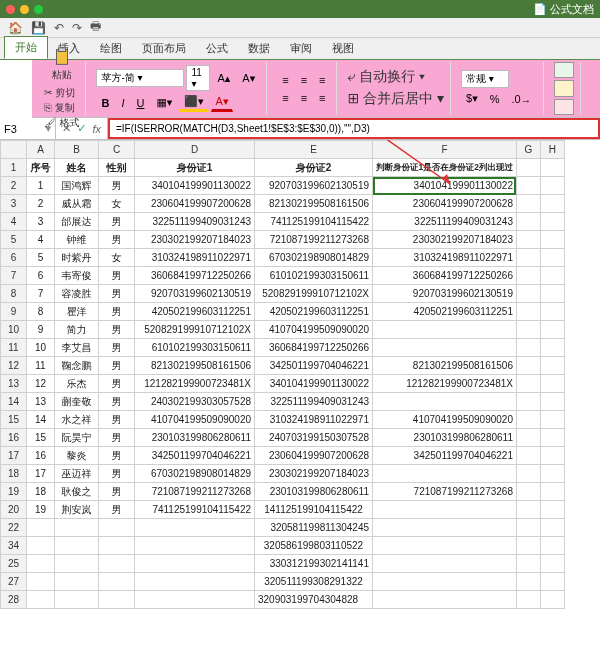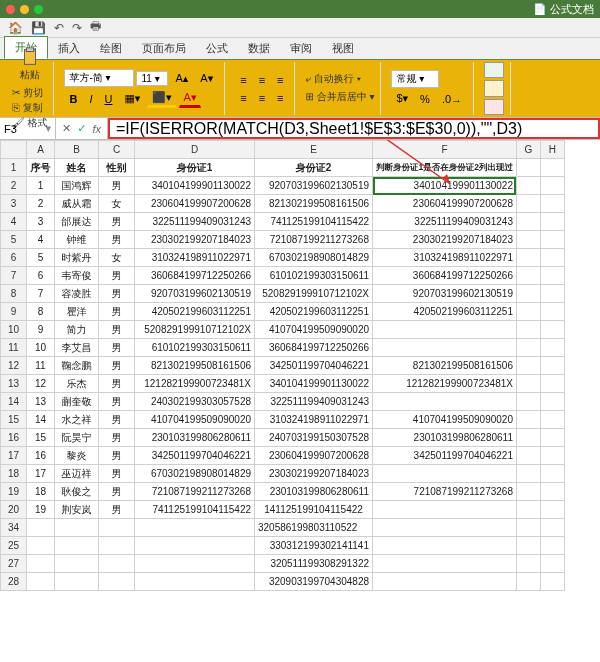--- a/index.html
+++ b/index.html
@@ -11,41 +11,41 @@
   .dot.r { background: #ff5f56; } .dot.y { background: #ffbd2e; } .dot.g { background: #27c93f; }
   .doc-label { color: #fff; font-size: 11px; }
   
   .qat { background: #f0f0f0; height: 20px; display: flex; align-items: center; gap: 8px; padding: 0 8px; border-bottom: 1px solid #d0d0d0; }
   .qat .ic { font-size: 12px; color: #555; }
   
   .tabs { background: #f0f0f0; height: 22px; display: flex; align-items: flex-end; padding: 0 4px; border-bottom: 1px solid #5a8a4a; }
   .tab { padding: 3px 10px; font-size: 11px; color: #333; cursor: pointer; }
   .tab.active { background: #fff; border: 1px solid #5a8a4a; border-bottom: 1px solid #fff; color: #3a7a2a; }
   
-  .ribbon { background: #eab308; height: 58px; display: flex; align-items: center; padding: 2px 6px; gap: 4px; border-bottom: 1px solid #c0c0c0; font-size: 10px; }
+  .ribbon { background: #f9a8d4; height: 58px; display: flex; align-items: center; padding: 2px 6px; gap: 4px; border-bottom: 1px solid #c0c0c0; font-size: 10px; margin-left: 32px; }
   .rgroup { display: flex; flex-direction: column; gap: 2px; border-right: 1px solid #ddd; padding: 0 6px; height: 100%; justify-content: center; }
   .paste-group { display: flex; align-items: center; gap: 4px; }
   .paste-big { display: flex; flex-direction: column; align-items: center; font-size: 10px; color: #333; }
   .paste-big svg { width: 22px; height: 22px; }
   .clipboard-actions { font-size: 10px; color: #333; }
   .clipboard-actions div { margin-bottom: 1px; }
   .font-row { display: flex; gap: 2px; align-items: center; }
   .font-select { border: 1px solid #bbb; padding: 1px 4px; font-size: 10px; background: #fff; }
   .btn { border: 1px solid transparent; padding: 1px 4px; font-size: 11px; background: transparent; font-family: inherit; }
   .align-group { display: flex; flex-direction: column; gap: 2px; }
   .align-row { display: flex; gap: 2px; }
-  .wrap-merge { font-size: 10px; color: #333; }
+  .wrap-merge { font-size: 14px; color: #333; }
   .wrap-merge div { margin-bottom: 2px; }
   .styles-group { display: flex; gap: 2px; }
   .style-swatch { width: 20px; height: 18px; border: 1px solid #999; }
   
   .formula-bar { display: flex; height: 22px; border-bottom: 1px solid #c0c0c0; background: #fff; align-items: stretch; }
   .name-box { width: 56px; border-right: 1px solid #c0c0c0; padding: 2px 4px; font-size: 11px; display: flex; align-items: center; justify-content: space-between; }
   .fx-btns { display: flex; align-items: center; border-right: 1px solid #c0c0c0; padding: 0 6px; gap: 6px; color: #666; }
-  .formula-input { flex: 1; padding: 1px 6px; font-size: 16px; border: 2px solid #e03030; display: flex; align-items: center; }
+  .formula-input { flex: 1; padding: 1px 6px; font-size: 10px; border: 2px solid #e03030; display: flex; align-items: center; }
   
   .grid-wrap { overflow: auto; height: 540px; position: relative; }
   table.grid { border-collapse: collapse; table-layout: fixed; }
   .grid th, .grid td { border: 1px solid #d0d0d0; height: 18px; font-size: 10px; padding: 0 3px; overflow: hidden; white-space: nowrap; text-overflow: clip; }
   .grid th { background: #f2f2f2; font-weight: normal; color: #333; text-align: center; }
   .grid .rowhdr { background: #f2f2f2; text-align: center; width: 26px; }
   .grid td { text-align: center; color: #222; }
   .col-A { width: 28px; } .col-B { width: 44px; } .col-C { width: 36px; }
   .col-D { width: 120px; } .col-E { width: 118px; } .col-F { width: 132px; }
   .col-G { width: 24px; } .col-H { width: 24px; }
@@ -96,22 +96,22 @@
       <span>粘贴</span>
     </div>
     <div class="clipboard-actions">
       <div>✂ <span>剪切</span></div>
       <div>⎘ <span>复制</span></div>
       <div>🖌 <span>格式</span></div>
     </div>
   </div>
   <div class="rgroup">
     <div class="font-row">
-      <div class="font-select" style="width:70px"><span>苹方-简</span> ▾</div>
-      <div class="font-select" style="width:32px"><span>11</span> ▾</div>
+      <div class="font-select" style="width:88px"><span>苹方-简</span> ▾</div>
+      <div class="font-select" style="width:24px"><span>11</span> ▾</div>
       <button class="btn">A▴</button>
       <button class="btn">A▾</button>
     </div>
     <div class="font-row">
       <button class="btn"><b>B</b></button>
       <button class="btn"><i>I</i></button>
       <button class="btn"><u>U</u></button>
       <button class="btn">▦▾</button>
       <button class="btn" style="border-bottom:3px solid #ffcc00">⬛▾</button>
       <button class="btn" style="color:#c00;border-bottom:3px solid #c00">A▾</button>
@@ -404,26 +404,37 @@
           <td>19</td>
           <td>荆安岚</td>
           <td>男</td>
           <td style="text-align:right">741125199104115422</td>
           <td style="text-align:center">141125199104115422</td>
           <td style="text-align:right"></td>
           <td></td>
           <td></td>
         </tr>
         <tr>
+          <th class="rowhdr">22</th>
+          <td></td>
+          <td></td>
+          <td></td>
+          <td></td>
+          <td style="text-align:right">320581199811304245</td>
+          <td></td>
+          <td></td>
+          <td></td>
+        </tr>
+        <tr>
           <th class="rowhdr">34</th>
           <td></td>
           <td></td>
           <td></td>
           <td></td>
-          <td style="text-align:left">320586199803110522</td>
+          <td style="text-align:center">320586199803110522</td>
           <td></td>
           <td></td>
           <td></td>
         </tr>
         <tr>
           <th class="rowhdr">25</th>
           <td></td>
           <td></td>
           <td></td>
           <td></td>
@@ -431,31 +442,31 @@
           <td></td>
           <td></td>
           <td></td>
         </tr>
         <tr>
           <th class="rowhdr">27</th>
           <td></td>
           <td></td>
           <td></td>
           <td></td>
-          <td style="text-align:right">320511199308291322</td>
+          <td style="text-align:center">320511199308291322</td>
           <td></td>
           <td></td>
           <td></td>
         </tr>
         <tr>
           <th class="rowhdr">28</th>
           <td></td>
           <td></td>
           <td></td>
           <td></td>
-          <td style="text-align:right">320903199704304828</td>
+          <td style="text-align:left">320903199704304828</td>
           <td></td>
           <td></td>
           <td></td>
         </tr>
       </tbody>
     </table>
 </div>
 
 </body></html>

